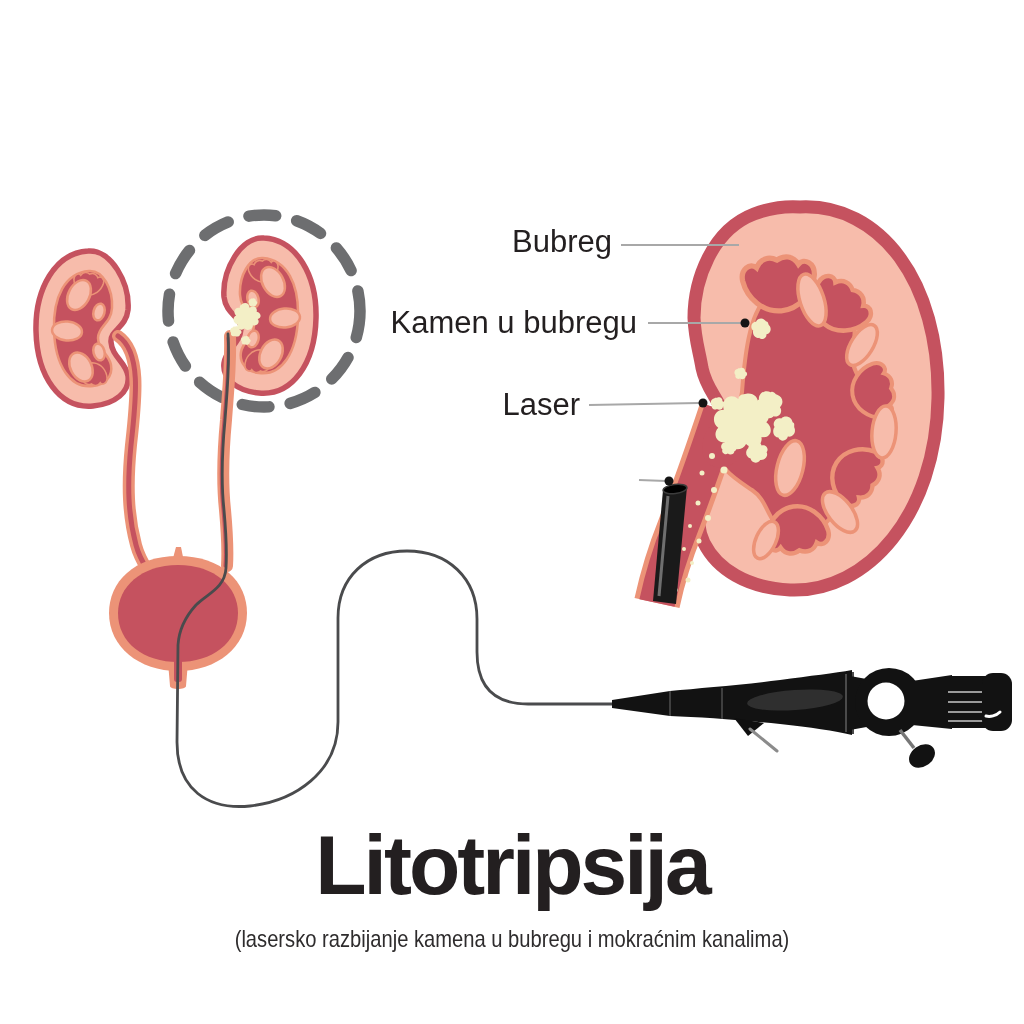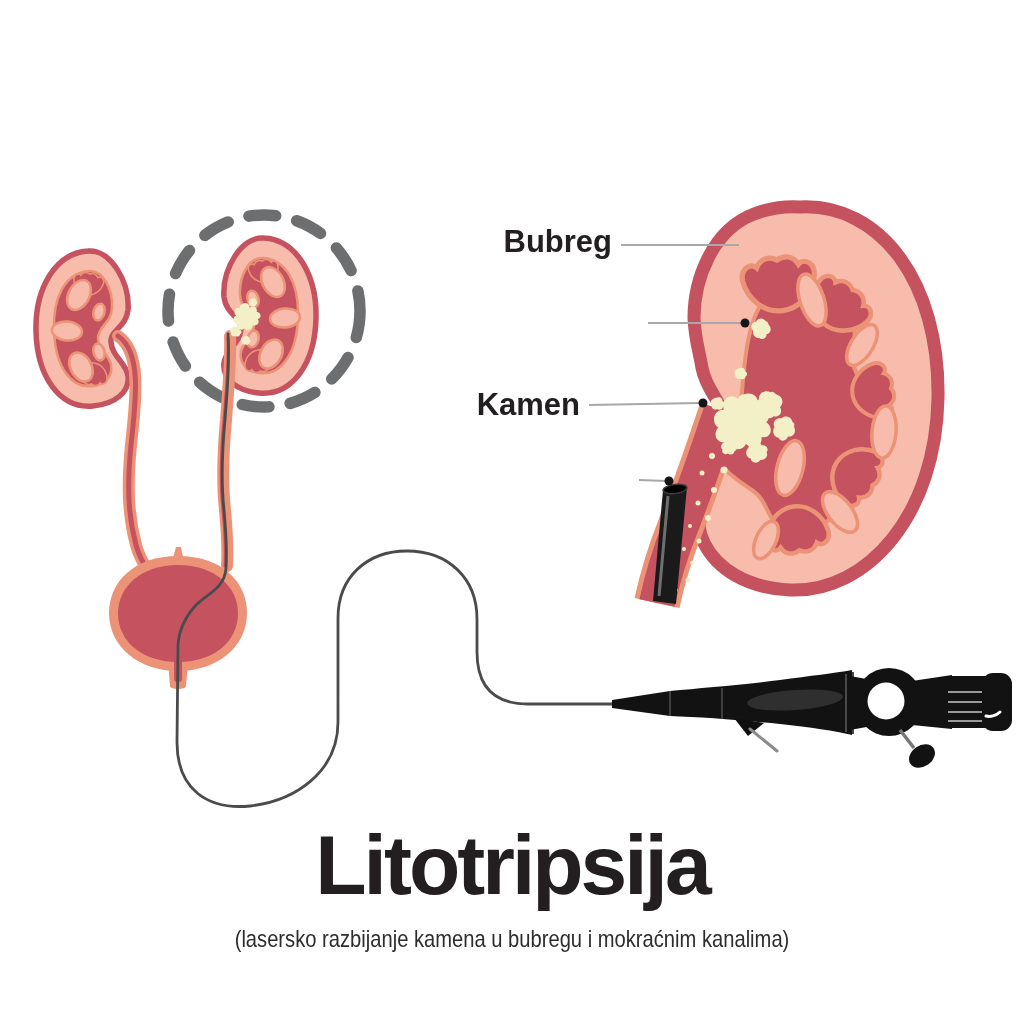--- a/index.html
+++ b/index.html
@@ -13,21 +13,21 @@
   svg{position:absolute;left:0;top:0;}
   
   .f-pink{fill:var(--pink);} .f-crimson{fill:var(--crimson);} .f-salmon{fill:var(--salmon);}
   .f-stone{fill:var(--stone);} .f-black{fill:var(--device-black);} .f-white{fill:#ffffff;}
   .f-dot{fill:#151515;}
   .s-crimson{stroke:var(--crimson);} .s-salmon{stroke:var(--salmon);}
   .s-wire{stroke:var(--wire-gray);} .s-dash{stroke:var(--dash-gray);}
   .s-leader{stroke:var(--leader-gray);}
   .nofill{fill:none;}
   
-  .lbl{position:absolute;font-weight:700;font-size:31px;line-height:36px;
+  .lbl{position:absolute;font-weight:400;font-size:31px;line-height:36px;
        color:var(--text-black);white-space:nowrap;}
   .title{position:absolute;left:0;right:0;top:816px;text-align:center;
          font-weight:700;font-size:84px;line-height:98px;letter-spacing:-3px;
          color:var(--text-black);}
   .subtitle{position:absolute;left:0;right:0;top:924px;text-align:center;
             font-weight:400;font-size:24px;line-height:30px;color:var(--text-soft);
             transform:scaleX(0.84);}
 </style>
 </head>
 <body>
@@ -181,18 +181,19 @@
     <path d="M 639,480 L 666,481"></path>
   </g>
   <g class="f-dot">
     <circle cx="745" cy="323" r="4.5"></circle>
     <circle cx="703" cy="403" r="4.5"></circle>
     <circle cx="669" cy="481" r="4.5"></circle>
   </g>
 </svg>
 
 <div class="lbl" style="right:412px;top:224px">Bubreg</div>
-<div class="lbl" style="right:444px;top:387px">Kamen</div>
+<div class="lbl" style="right:387px;top:305px">Kamen u bubregu</div>
+<div class="lbl" style="right:444px;top:387px">Laser</div>
 
 <div class="title">Litotripsija</div>
 <div class="subtitle">(lasersko razbijanje kamena u bubregu i mokraćnim kanalima)</div>
 
 </div>
 
 </body></html>

